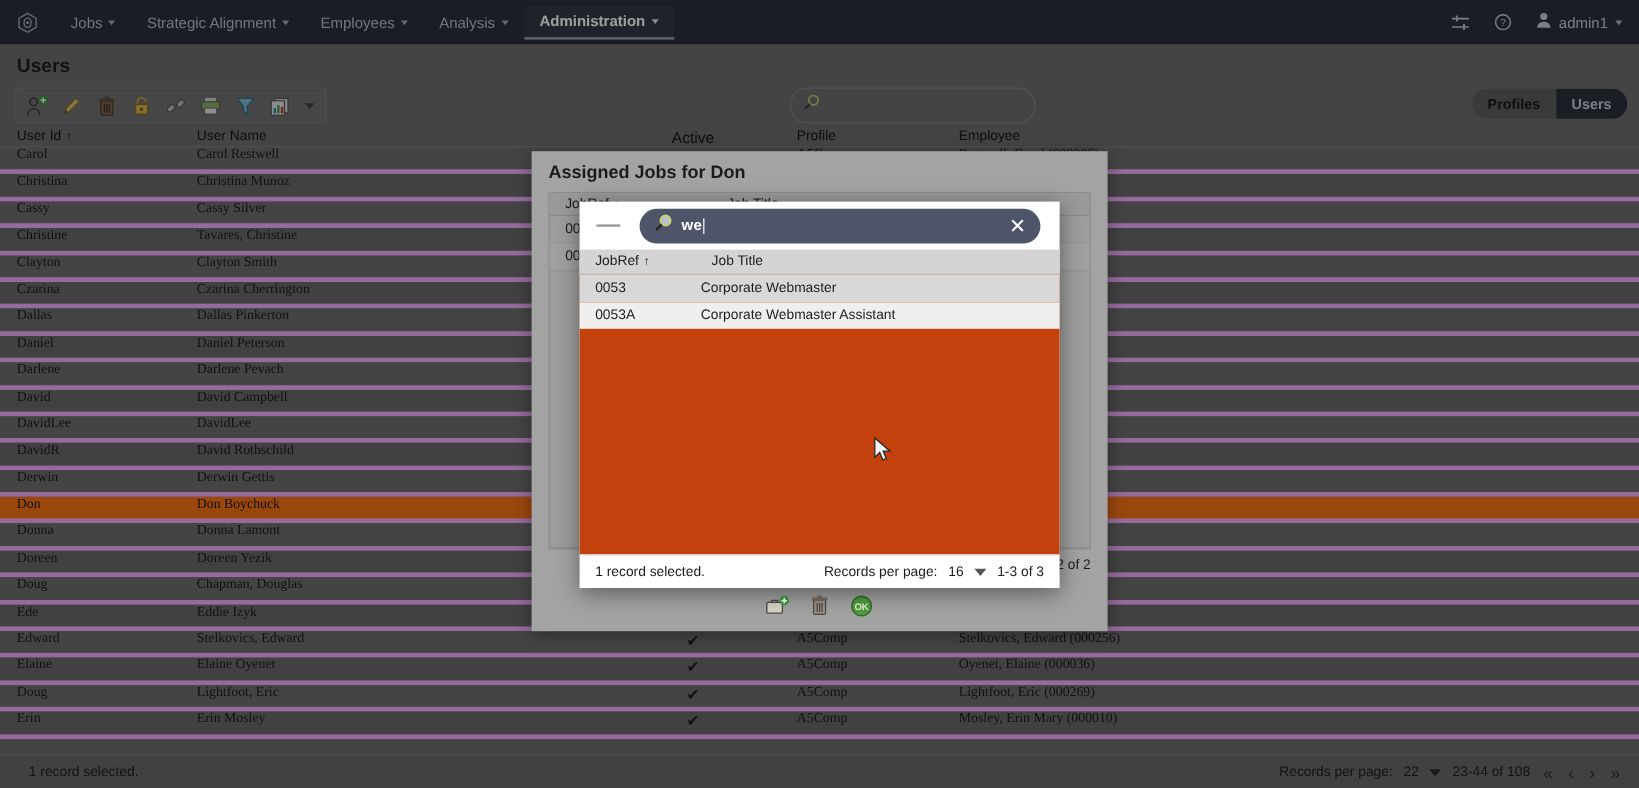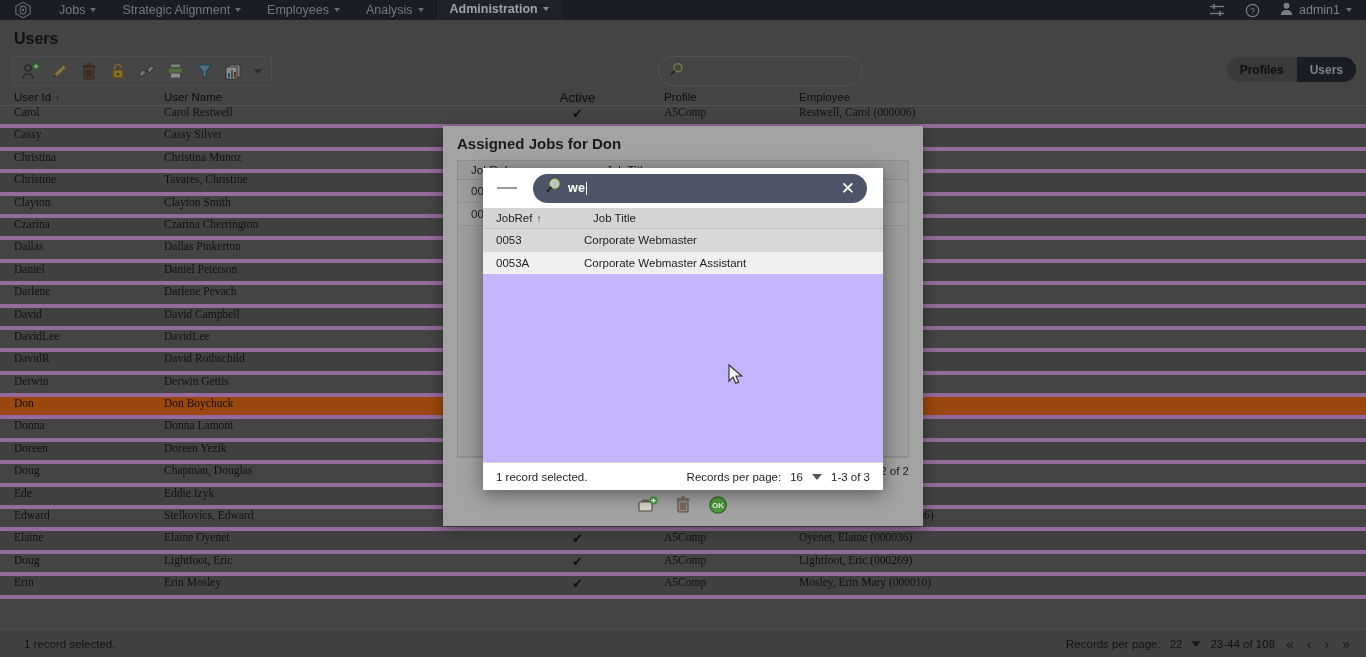--- a/index.html
+++ b/index.html
@@ -14,21 +14,21 @@
   
   #base { position: absolute; inset: 0; }
   #dimmer {
     position: absolute; inset: 0;
     background: rgba(0,0,0,0.38);
     z-index: 50;
   }
 
   
   .topnav {
-    height: 20px; background: #2b2f3a;
+    height: 37px; background: #2b2f3a;
     display: flex; align-items: center;
     color: #c7ccd6; font-size: 12.5px;
     position: relative;
   }
   .logo { width: 46px; display:flex; align-items:center; justify-content:center; }
   .logo svg { display:block; }
   .navitem {
     padding: 0 13px; height: 28px;
     display: flex; align-items: center; gap: 5px;
     color: #b9bfc9; white-space: nowrap;
@@ -214,21 +214,21 @@
     display:inline-block; width:1px; height:13px;
     background:#fff; margin-left:1px; vertical-align:-2px;
   }
   .xclose { margin-left: auto; color: #fff; font-size: 17px; line-height: 1; font-weight: 300; }
   .popup-head {
     display: flex; height: 21px; align-items: center;
     background: #d4d4d4; border-bottom: 1px solid #c2c2c2;
     font-size: 11.5px; color: #1d1d1d; flex: none;
   }
   .popup-head .th { padding-left: 13px; display:flex;gap:4px;align-items:center;}
-  .plist { flex: 1; background: #c4b5fd; }
+  .plist { flex: 1; background: #c2410c; }
   .prow {
     display: flex; height: 22.5px; align-items: center;
     font-size: 11.5px; color: #1c1c1c;
   }
   .prow.alt { background: #efefef; }
   .prow.hl { background: #d8d8d8; }
   .p-c1 { width: 97px; padding-left: 13px; }
   .p-c2 { padding-left: 4px; }
   .popup-foot {
     height: 28px; border-top: 1px solid #d9d9d9;
@@ -421,29 +421,29 @@
 
     <div class="rows" id="table-rows">
         <div class="row">
           <div class="cell c-userid">Carol</div>
           <div class="cell c-username">Carol Restwell</div>
           <div class="cell c-active">✔</div>
           <div class="cell c-profile">A5Comp</div>
           <div class="cell c-employee">Restwell, Carol (000006)</div>
         </div>
         <div class="row">
+          <div class="cell c-userid">Christina</div>
+          <div class="cell c-username">Christina Munoz</div>
+          <div class="cell c-active"></div>
+          <div class="cell c-profile"></div>
+          <div class="cell c-employee"></div>
+        </div>
+        <div class="row">
           <div class="cell c-userid">Cassy</div>
           <div class="cell c-username">Cassy Silver</div>
-          <div class="cell c-active"></div>
-          <div class="cell c-profile"></div>
-          <div class="cell c-employee"></div>
-        </div>
-        <div class="row">
-          <div class="cell c-userid">Christina</div>
-          <div class="cell c-username">Christina Munoz</div>
           <div class="cell c-active"></div>
           <div class="cell c-profile"></div>
           <div class="cell c-employee"></div>
         </div>
         <div class="row">
           <div class="cell c-userid">Christine</div>
           <div class="cell c-username">Tavares, Christine</div>
           <div class="cell c-active"></div>
           <div class="cell c-profile"></div>
           <div class="cell c-employee"></div>

